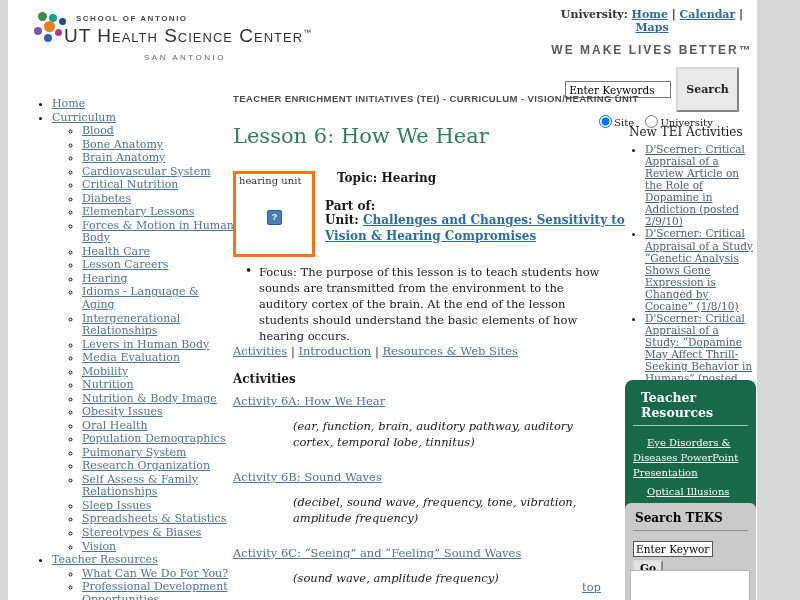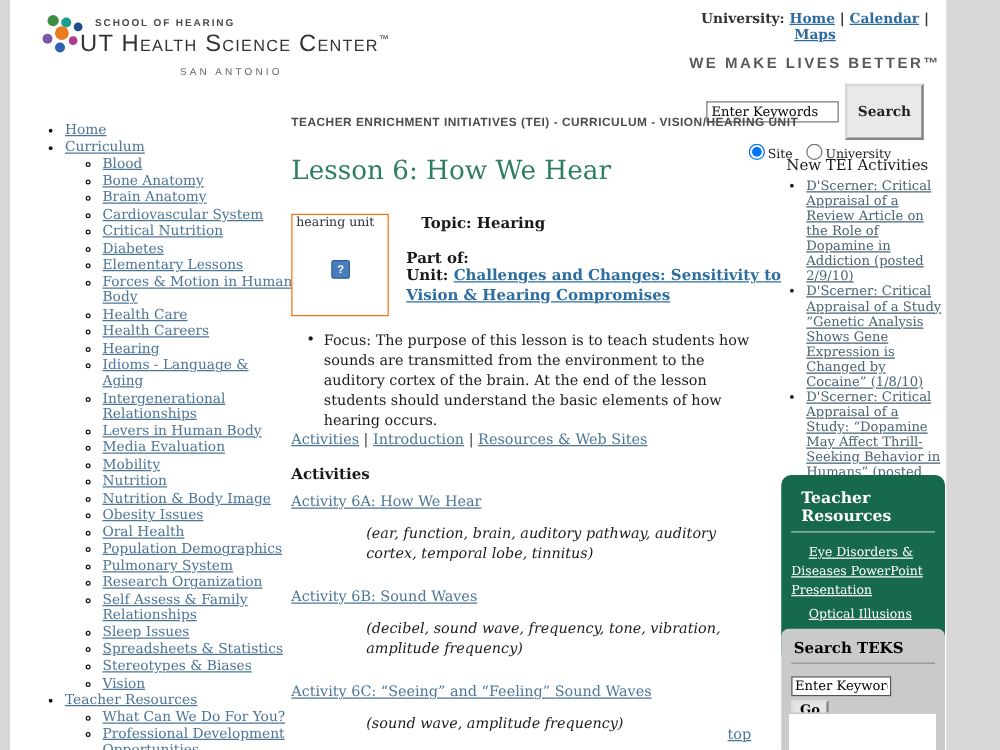--- a/index.html
+++ b/index.html
@@ -40,21 +40,21 @@
   .sidenav li.lv2{list-style-type:circle;margin-left:46px;}
   .sidenav a{color:#4d7596;}
 
   
   .crumb{position:absolute;left:225px;top:93px;width:410px;
     font-family:Liberation Sans, sans-serif;font-size:9.5px;font-weight:bold;
     letter-spacing:.4px;color:#4c4c4c;}
   .page-title{position:absolute;left:225px;top:124px;font-size:21px;font-weight:normal;
     color:#2f7d64;margin:0;}
   .topic-wrap{position:absolute;left:225px;top:171px;width:398px;font-size:12px;}
-  .img-box{float:left;width:76px;height:80px;border:1px solid #f97316;position:relative;
+  .img-box{float:left;width:76px;height:80px;border:3px solid #f97316;position:relative;
     font-size:10px;color:#333;}
   .img-box .alt{padding:1px 3px;}
   .broken-img{position:absolute;left:31px;top:36px;width:13px;height:13px;background:#4a7ebb;
     border:1px solid #2f5f96;border-radius:2px;color:#fff;
     font:bold 9px "Liberation Sans",sans-serif;text-align:center;line-height:13px;}
   .topic-text{margin-left:92px;}
   .topic-line{font-weight:bold;margin:0 0 14px 12px;}
   .partof-line{font-weight:bold;margin:0;}
   .unit-line{font-weight:bold;margin:0;line-height:1.3;}
   .unit-line a{color:#2d6da0;}
@@ -109,21 +109,21 @@
   <div class="logo">
     <div class="dots">
       <span class="dot" style="left:4px;top:0;width:9px;height:9px;background:#3e8e41"></span>
       <span class="dot" style="left:15px;top:2px;width:8px;height:8px;background:#14a08a"></span>
       <span class="dot" style="left:25px;top:6px;width:7px;height:7px;background:#1e4e8c"></span>
       <span class="dot" style="left:10px;top:9px;width:11px;height:11px;background:#e87c1e"></span>
       <span class="dot" style="left:0;top:15px;width:8px;height:8px;background:#7a57a8"></span>
       <span class="dot" style="left:10px;top:22px;width:8px;height:8px;background:#2f63ae"></span>
       <span class="dot" style="left:21px;top:17px;width:7px;height:7px;background:#b03b8e"></span>
     </div>
-    <div class="logo-school">SCHOOL OF HEARING</div>
+    <div class="logo-school">SCHOOL OF ANTONIO</div>
     <div class="logo-name"><span>UT Health Science Center</span><sup>™</sup></div>
     <div class="logo-city">SAN ANTONIO</div>
   </div>
 
   <div class="header-right">
     <div class="univ-line">
       <span>University:</span>
       <span> <a>Home</a><span class="sep"> | </span><a>Calendar</a><span class="sep"> | </span><a>Maps</a></span>
     </div>
     <div class="tagline">WE MAKE LIVES BETTER™</div>
@@ -143,21 +143,21 @@
         <li class="lv1"><a>Curriculum</a></li>
         <li class="lv2"><a>Blood</a></li>
         <li class="lv2"><a>Bone Anatomy</a></li>
         <li class="lv2"><a>Brain Anatomy</a></li>
         <li class="lv2"><a>Cardiovascular System</a></li>
         <li class="lv2"><a>Critical Nutrition</a></li>
         <li class="lv2"><a>Diabetes</a></li>
         <li class="lv2"><a>Elementary Lessons</a></li>
         <li class="lv2"><a>Forces &amp; Motion in Human Body</a></li>
         <li class="lv2"><a>Health Care</a></li>
-        <li class="lv2"><a>Health Careers</a></li>
+        <li class="lv2"><a>Lesson Careers</a></li>
         <li class="lv2"><a>Hearing</a></li>
         <li class="lv2"><a>Idioms - Language &amp; Aging</a></li>
         <li class="lv2"><a>Intergenerational Relationships</a></li>
         <li class="lv2"><a>Levers in Human Body</a></li>
         <li class="lv2"><a>Media Evaluation</a></li>
         <li class="lv2"><a>Mobility</a></li>
         <li class="lv2"><a>Nutrition</a></li>
         <li class="lv2"><a>Nutrition &amp; Body Image</a></li>
         <li class="lv2"><a>Obesity Issues</a></li>
         <li class="lv2"><a>Oral Health</a></li>

